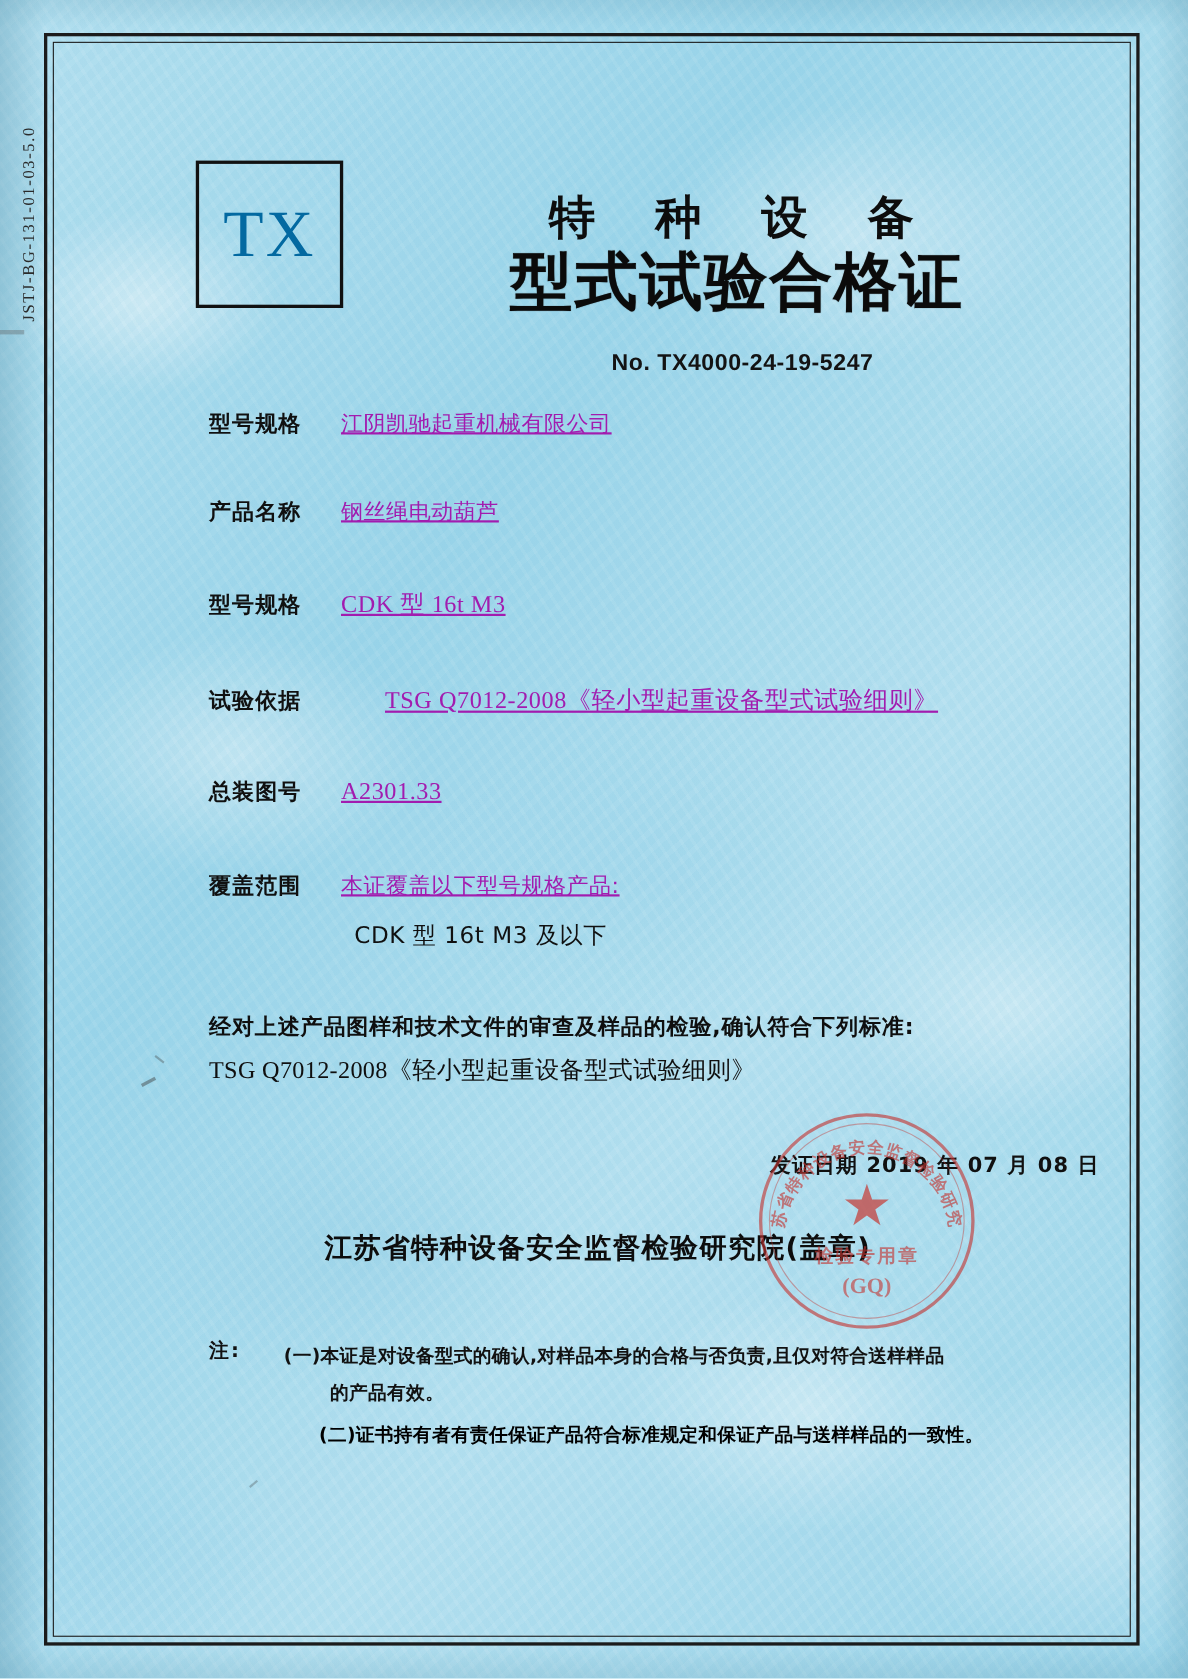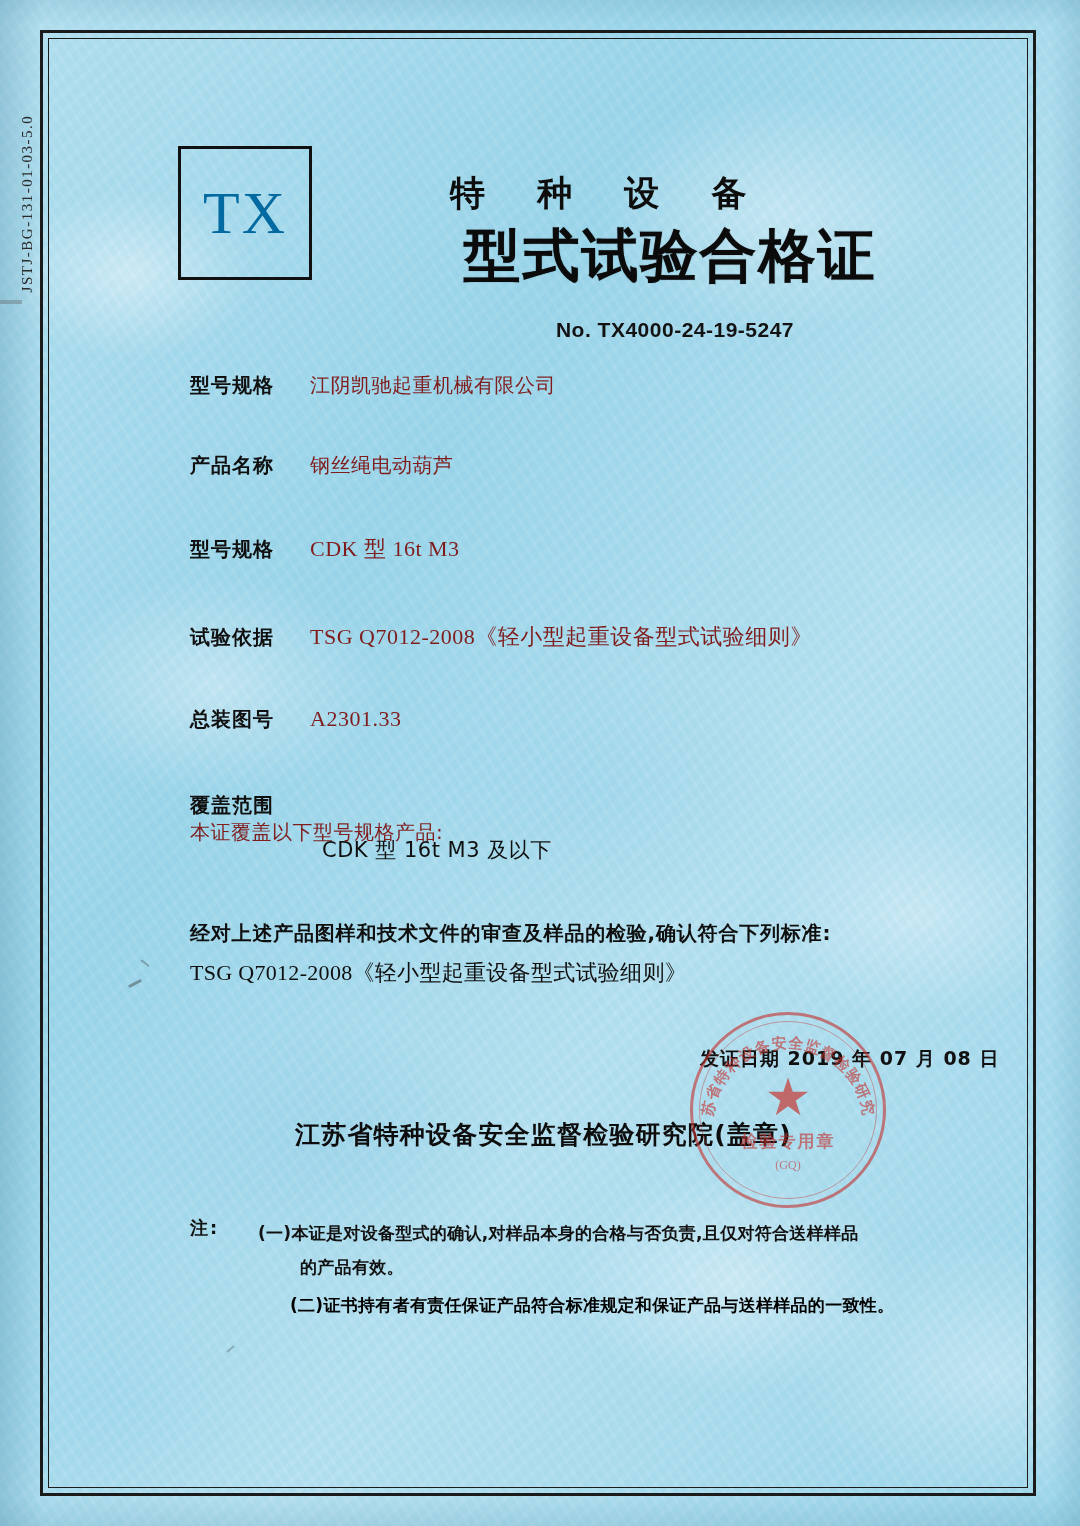--- a/index.html
+++ b/index.html
@@ -98,23 +98,24 @@
     letter-spacing: 2px;
     color: #0369a1;
   }
   
   .title-1 {
     position: absolute;
     left: 430px; top: 170px;
     width: 470px;
     font-family: "DejaVu Sans", sans-serif;
     font-weight: bold;
-    font-size: 35px;
+    font-size: 42px;
     letter-spacing: 20px;
     color: #0d0d0d;
+    text-align: center;
     text-indent: 20px;
   }
   .title-2 {
     position: absolute;
     left: 390px; top: 218px;
     width: 560px;
     font-family: "DejaVu Sans", sans-serif;
     font-weight: bold;
     font-size: 57px;
     letter-spacing: 2px;
@@ -144,33 +145,34 @@
     font-weight: bold;
     font-size: 20px;
     letter-spacing: 1px;
     color: #101010;
     width: 120px;
     flex: none;
   }
   .field .val {
     font-family: "DejaVu Sans", sans-serif;
     font-size: 20px;
-    color: #7f1d1d;
+    color: #a21caf;
     letter-spacing: .5px;
+    text-decoration: underline;
   }
   .field .val.serif {
     font-family: "Liberation Serif", serif;
     font-size: 22px;
   }
   .f1 { left: 190px; top: 372px; }
   .f2 { left: 190px; top: 452px; }
   .f3 { left: 190px; top: 534px; }
-  .f4 { left: 190px; top: 622px; }
+  .f4 { left: 190px; top: 622px; gap: 40px; }
   .f5 { left: 190px; top: 706px; }
-  .f6 { left: 190px; top: 792px; flex-direction: column; }
+  .f6 { left: 190px; top: 792px; }
   .cover-second {
     position: absolute;
     left: 322px; top: 836px;
     font-family: "DejaVu Sans", sans-serif;
     font-size: 21px;
     color: #101010;
     letter-spacing: .5px;
   }
   .conclusion-1 {
     position: absolute;
@@ -289,22 +291,23 @@
     font-size: 17px;
     color: rgba(196,52,48,0.62);
     letter-spacing: 2px;
   }
   .seal .gq {
     position: absolute;
     left: 0; right: 0;
     top: 146px;
     text-align: center;
     font-family: "Liberation Serif", serif;
-    font-size: 12px;
+    font-size: 20px;
     color: rgba(196,52,48,0.6);
+    font-weight: bold;
   }
   
   .mark-a {
     position: absolute;
     left: 128px; top: 982px;
     width: 14px; height: 3px;
     background: rgba(60,60,60,.45);
     transform: rotate(-28deg);
   }
   .mark-b {

